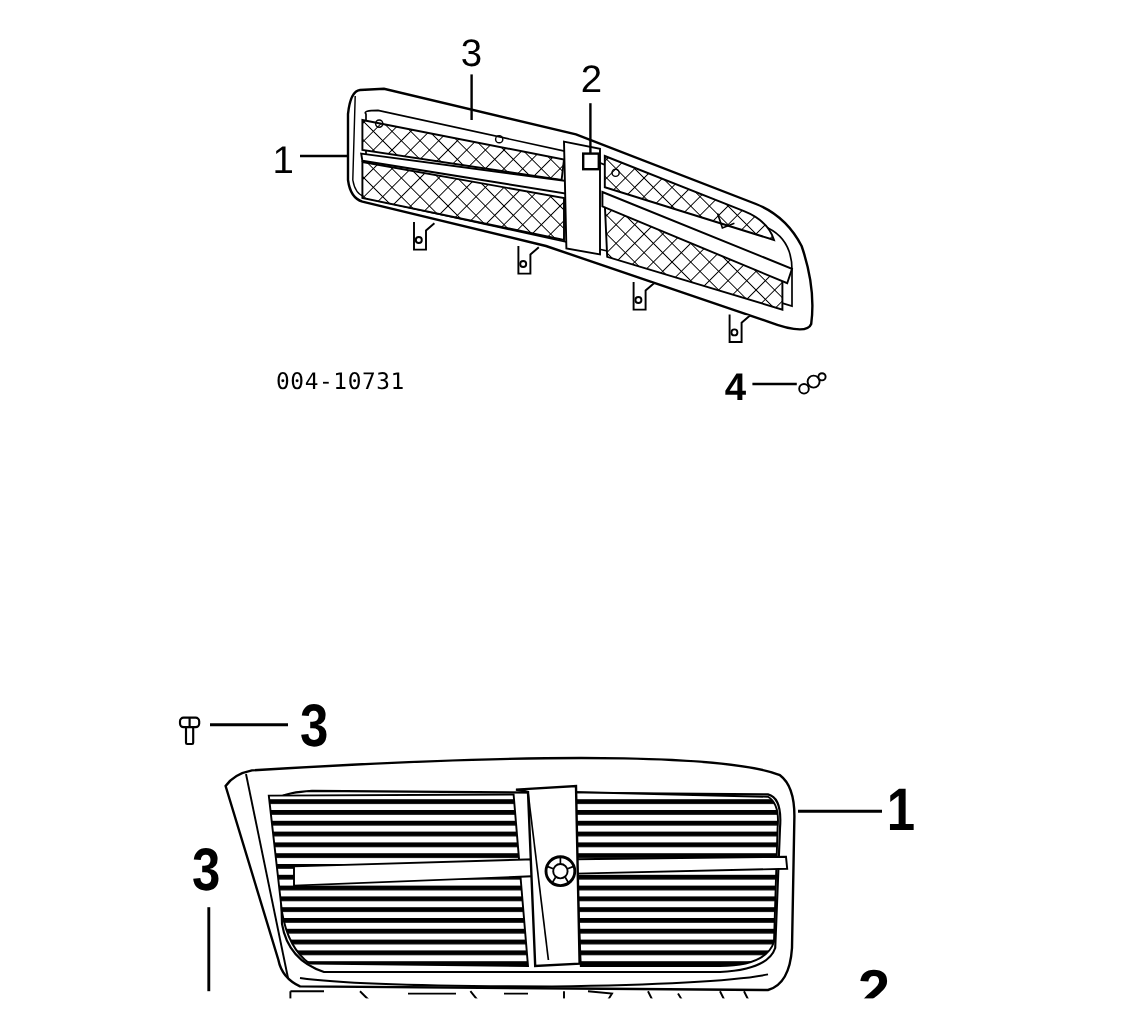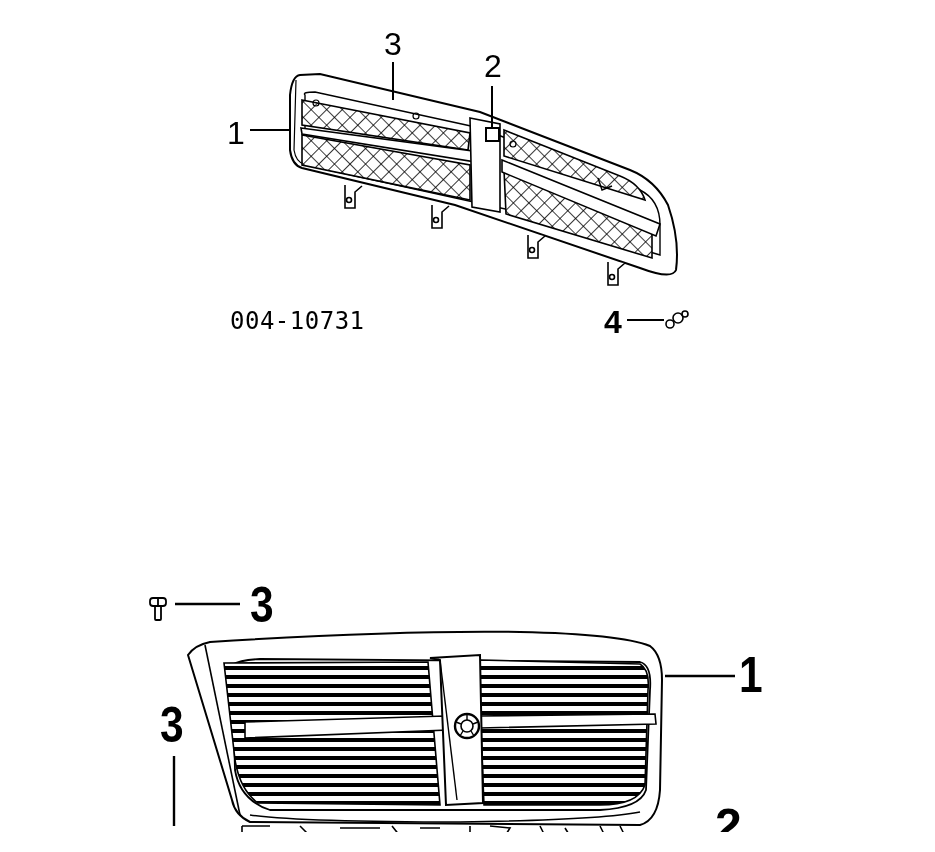--- a/index.html
+++ b/index.html
@@ -1,21 +1,21 @@
 <!DOCTYPE html>
 <html><head>
   <meta charset="utf-8">
   <style>
     html, body { margin: 0; padding: 0; background: #ffffff; }
     body { width: 935px; height: 852px; position: relative; overflow: hidden; font-family: "Liberation Sans", sans-serif; }
     .diagram { position: absolute; left: 0; top: 0; width: 935px; height: 852px; }
     .callout { position: absolute; color: #000; font-family: "Liberation Sans", sans-serif; line-height: 1; }
     .callout.small { font-size: 32px; }
     .callout.large { font-size: 50px; font-weight: bold; transform: scaleX(0.85); transform-origin: left top; }
-    .partnum { position: absolute; left: 230px; top: 307px; font-family: "DejaVu Sans Mono", monospace; font-size: 24px; color: #000; letter-spacing: 0.5px; }
+    .partnum { position: absolute; left: 230px; top: 307px; font-family: "DejaVu Sans Mono", monospace; font-size: 19px; color: #000; letter-spacing: 0.5px; }
     .mask { position: absolute; left: 0; top: 832px; width: 935px; height: 20px; background: #fff; }
   </style>
 </head>
 <body>
 
 <div class="diagram">
   <svg width="935" height="852" viewBox="0 0 935 852" xmlns="http://www.w3.org/2000/svg">
     <defs>
       <pattern id="mesh" width="11" height="11" patternUnits="userSpaceOnUse" patternTransform="rotate(45)">
         <rect width="11" height="11" fill="#fff"></rect>

